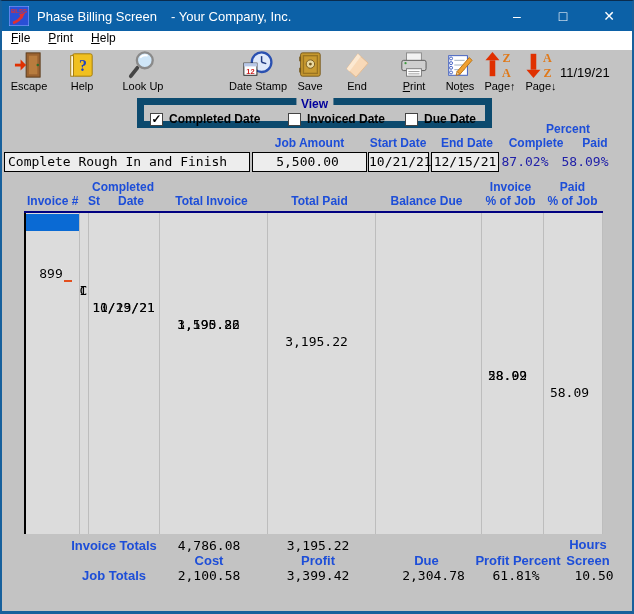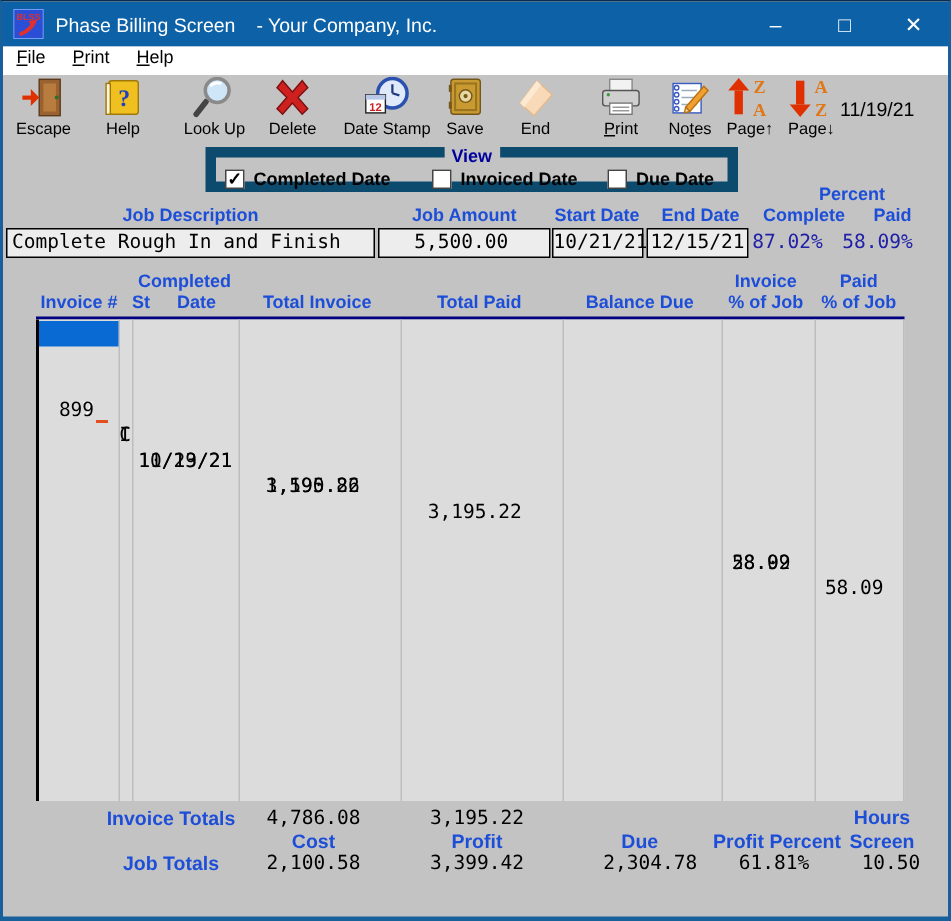--- a/index.html
+++ b/index.html
@@ -103,26 +103,20 @@
 
     <div class="tbtn" style="left:114px;width:54px;">
       <svg viewBox="0 0 32 30">
         <line x1="10" y1="18" x2="3" y2="27" stroke="#444" stroke-width="4" stroke-linecap="round"></line>
         <circle cx="18" cy="10" r="8.5" fill="#cfe6f8" stroke="#8a8a8a" stroke-width="2.5"></circle>
         <path d="M13 7 Q16 3.6 21 5" stroke="#fff" stroke-width="2" fill="none"></path>
       </svg>
       <span class="tlabel"><span>Look Up</span><span class="u"></span><span></span></span>
     </div>
 
-    <div class="tbtn" style="left:170px;width:46px;">
-      <svg viewBox="0 0 32 30">
-        <path d="M5 8 L9 3 L16 11 L23 3 L27 8 L20 15 L27 23 L23 27 L16 19 L9 27 L5 23 L12 15 Z" fill="#cf2020" stroke="#7a0f0f"></path>
-      </svg>
-      <span class="tlabel"><span>Delete</span><span class="u"></span><span></span></span>
-    </div>
 
     <div class="tbtn" style="left:222px;width:68px;">
       <svg viewBox="0 0 34 30">
         <circle cx="21" cy="12" r="10.5" fill="#dfe9fa" stroke="#2a50b0" stroke-width="2.5"></circle>
         <line x1="21" y1="12" x2="21" y2="5.5" stroke="#203a80" stroke-width="1.6"></line>
         <line x1="21" y1="12" x2="26" y2="13.5" stroke="#203a80" stroke-width="1.6"></line>
         <rect x="2" y="13" width="14" height="13" fill="#fff" stroke="#222"></rect>
         <rect x="2" y="13" width="14" height="3.5" fill="#b8c8e8"></rect>
         <text x="9" y="24.5" text-anchor="middle" font-size="8" font-weight="bold" fill="#d02020" font-family="Liberation Sans, sans-serif">12</text>
       </svg>
@@ -209,21 +203,20 @@
     <div class="cb-item" style="left:144px;">
       <span class="cb-box"></span>
       <span class="cb-label">Invoiced Date</span>
     </div>
     <div class="cb-item" style="left:261px;">
       <span class="cb-box"></span>
       <span class="cb-label">Due Date</span>
     </div>
   </div>
 
-  <div class="abs navy center" style="left:2px;top:135px;width:246px;">Job Description</div>
   <div class="abs navy center" style="left:250px;top:135px;width:115px;">Job Amount</div>
   <div class="abs navy center" style="left:360px;top:135px;width:72px;">Start Date</div>
   <div class="abs navy center" style="left:432px;top:135px;width:66px;">End Date</div>
   <div class="abs navy center" style="left:528px;top:121px;width:76px;">Percent</div>
   <div class="abs navy center" style="left:498px;top:135px;width:72px;">Complete</div>
   <div class="abs navy center" style="left:568px;top:135px;width:50px;">Paid</div>
 
   <div class="abs mono field" style="left:2px;top:151px;width:246px;padding-left:3px;">Complete Rough In and Finish</div>
   <div class="abs mono field right" style="left:250px;top:151px;width:115px;padding-right:4px;">5,500.00</div>
   <div class="abs mono field center" style="left:366px;top:151px;width:61px;">10/21/21</div>

